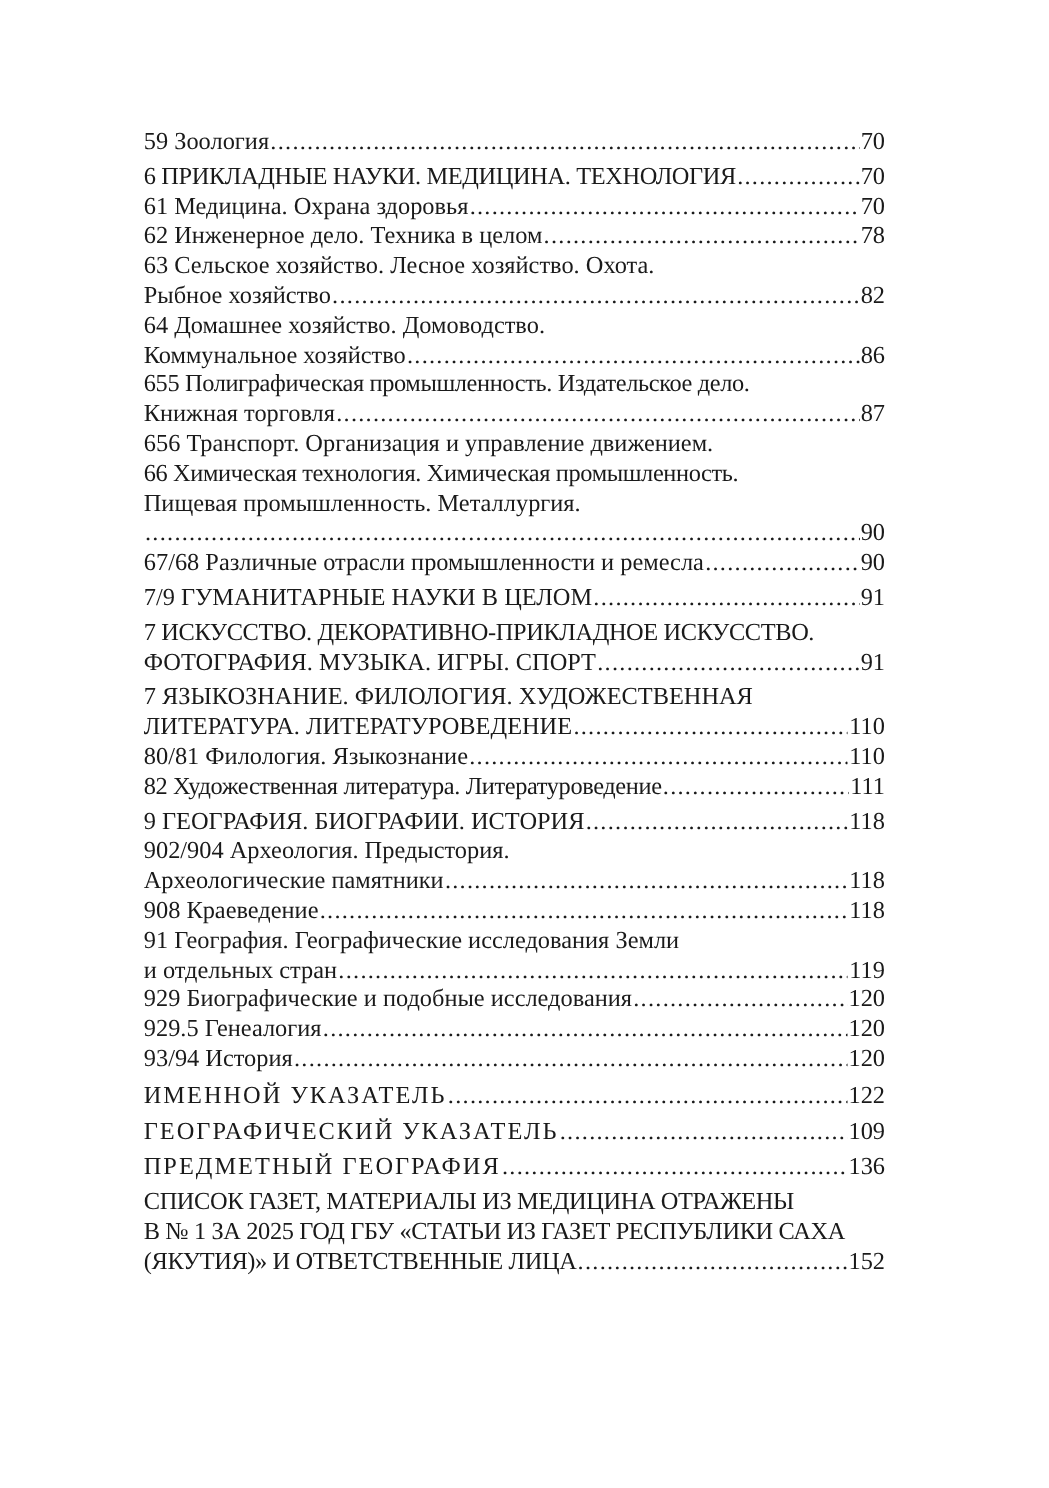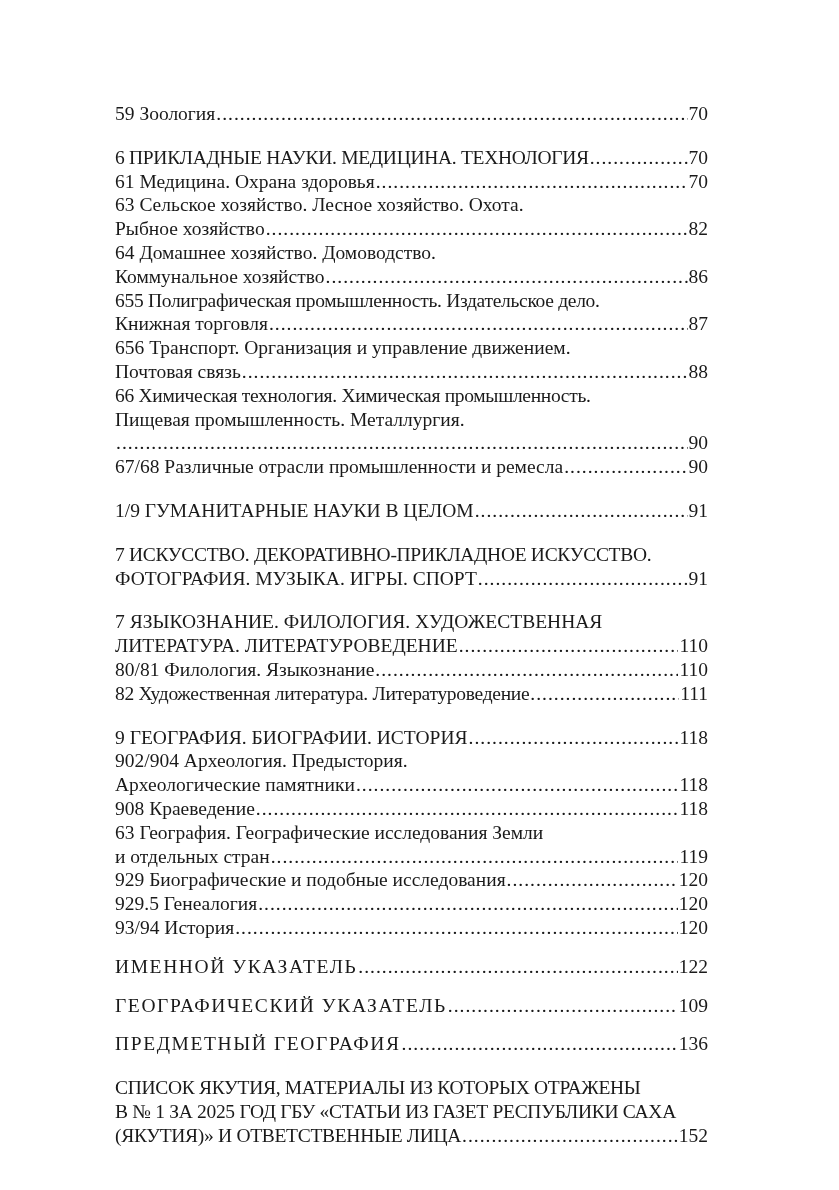--- a/index.html
+++ b/index.html
@@ -3,22 +3,22 @@
 <meta charset="utf-8">
 <style>
   html, body { margin: 0; padding: 0; background: #ffffff; }
   body { width: 839px; height: 1190px; position: relative; overflow: hidden; }
   .page {
     position: absolute; left: 115px; top: 102px; width: 593px;
     font-family: "Liberation Serif", "DejaVu Serif", serif;
     font-size: 19.5px; color: #1a1a1a; line-height: 23.8px;
   }
   .entry { margin: 0; }
-  .entry.sec { margin-top: 20px; }
-  .entry.idx { margin-top: 15px; letter-spacing: 1.6px; }
+  .entry.sec { margin-top: 4px; }
+  .entry.idx { margin-top: 5px; letter-spacing: 1.6px; }
   .line { display: flex; align-items: flex-end; white-space: nowrap; }
   .line .txt { flex: 0 0 auto; }
   .line .dots {
     flex: 1 1 auto; overflow: hidden; margin: 0 1px;
     letter-spacing: 1px;
   }
   .line .dots::before {
     content: "........................................................................................................................................................................................................";
   }
   .line .pg { flex: 0 0 auto; letter-spacing: 0; }
@@ -46,20 +46,27 @@
   </div>
 
   <div class="entry">
     <div class="line">
         <span class="txt">61 Медицина. Охрана здоровья</span>
         <span class="dots"></span>
         <span class="pg">70</span>
       </div>
   </div>
 
+  <div class="entry">
+    <div class="line">
+        <span class="txt">62 Инженерное дело. Техника в целом</span>
+        <span class="dots"></span>
+        <span class="pg">78</span>
+      </div>
+  </div>
 
   <div class="entry">
     <div class="line">
         <span class="txt">63 Сельское хозяйство. Лесное хозяйство. Охота.</span>
       </div>
     <div class="line">
         <span class="txt">Рыбное хозяйство</span>
         <span class="dots"></span>
         <span class="pg">82</span>
       </div>
@@ -84,25 +91,20 @@
         <span class="txt">Книжная торговля</span>
         <span class="dots"></span>
         <span class="pg">87</span>
       </div>
   </div>
 
   <div class="entry">
     <div class="line">
         <span class="txt">656 Транспорт. Организация и управление движением.</span>
       </div>
-    <div class="line">
-        <span class="txt">Почтовая связь</span>
-        <span class="dots"></span>
-        <span class="pg">88</span>
-      </div>
   </div>
 
   <div class="entry">
     <div class="line">
         <span class="txt condensed">66 Химическая технология. Химическая промышленность.</span>
       </div>
     <div class="line">
         <span class="txt">Пищевая промышленность. Металлургия.</span>
       </div>
     <div class="line">
@@ -114,21 +116,21 @@
   <div class="entry">
     <div class="line">
         <span class="txt">67/68 Различные отрасли промышленности и ремесла</span>
         <span class="dots"></span>
         <span class="pg">90</span>
       </div>
   </div>
 
   <div class="entry sec">
     <div class="line">
-        <span class="txt">1/9 ГУМАНИТАРНЫЕ НАУКИ В ЦЕЛОМ</span>
+        <span class="txt">7/9 ГУМАНИТАРНЫЕ НАУКИ В ЦЕЛОМ</span>
         <span class="dots"></span>
         <span class="pg">91</span>
       </div>
   </div>
 
   <div class="entry sec">
     <div class="line">
         <span class="txt condensed">7 ИСКУССТВО. ДЕКОРАТИВНО-ПРИКЛАДНОЕ ИСКУССТВО.</span>
       </div>
     <div class="line">
@@ -187,21 +189,21 @@
   <div class="entry">
     <div class="line">
         <span class="txt">908 Краеведение</span>
         <span class="dots"></span>
         <span class="pg">118</span>
       </div>
   </div>
 
   <div class="entry">
     <div class="line">
-        <span class="txt">63 География. Географические исследования Земли</span>
+        <span class="txt">91 География. Географические исследования Земли</span>
       </div>
     <div class="line">
         <span class="txt">и отдельных стран</span>
         <span class="dots"></span>
         <span class="pg">119</span>
       </div>
   </div>
 
   <div class="entry">
     <div class="line">
@@ -246,21 +248,21 @@
   <div class="entry idx">
     <div class="line">
         <span class="txt">ПРЕДМЕТНЫЙ ГЕОГРАФИЯ</span>
         <span class="dots"></span>
         <span class="pg">136</span>
       </div>
   </div>
 
   <div class="entry sec">
     <div class="line">
-        <span class="txt condensed">СПИСОК ЯКУТИЯ, МАТЕРИАЛЫ ИЗ КОТОРЫХ ОТРАЖЕНЫ</span>
+        <span class="txt condensed">СПИСОК ГАЗЕТ, МАТЕРИАЛЫ ИЗ МЕДИЦИНА ОТРАЖЕНЫ</span>
       </div>
     <div class="line">
         <span class="txt condensed">В № 1 ЗА 2025 ГОД ГБУ «СТАТЬИ ИЗ ГАЗЕТ РЕСПУБЛИКИ САХА</span>
       </div>
     <div class="line">
         <span class="txt condensed">(ЯКУТИЯ)» И ОТВЕТСТВЕННЫЕ ЛИЦА</span>
         <span class="dots"></span>
         <span class="pg">152</span>
       </div>
   </div>

